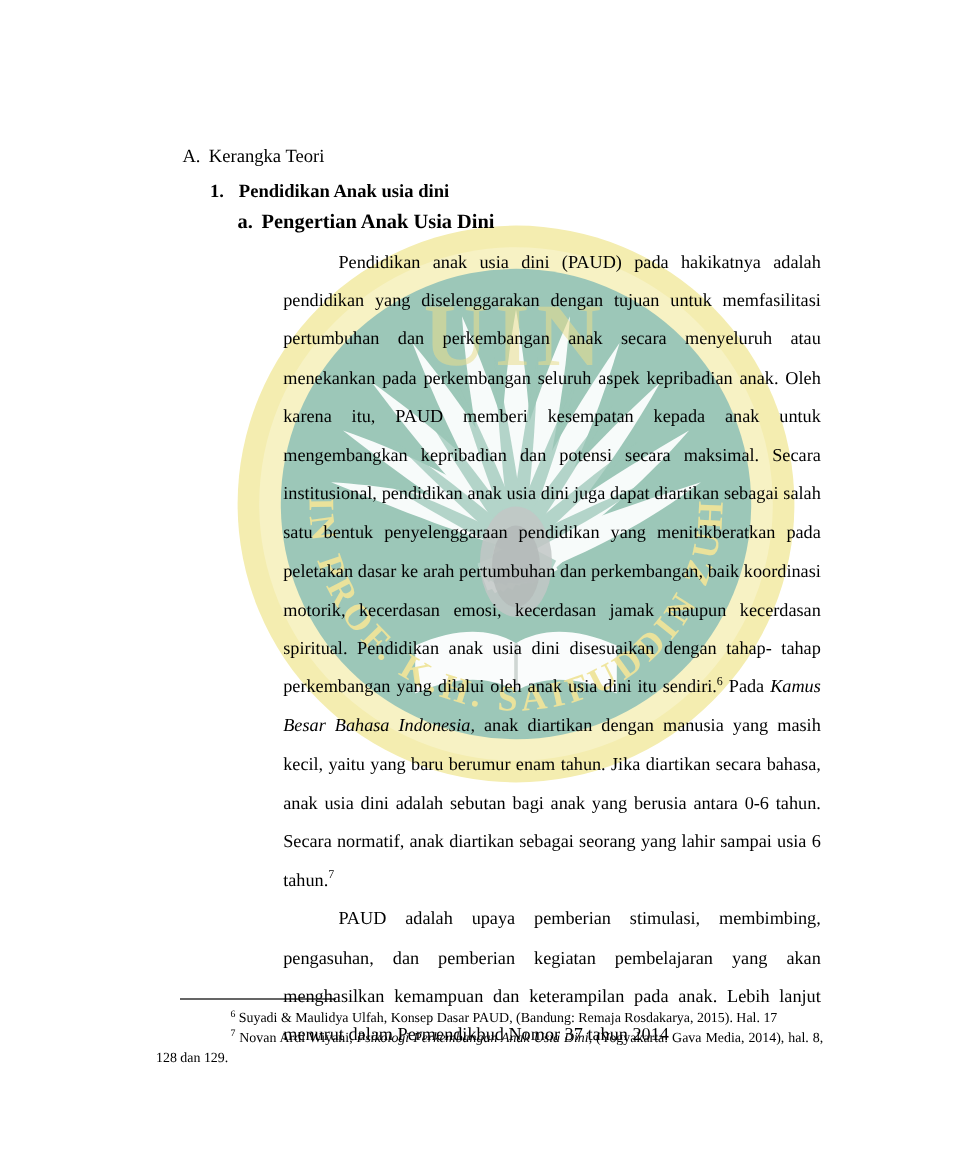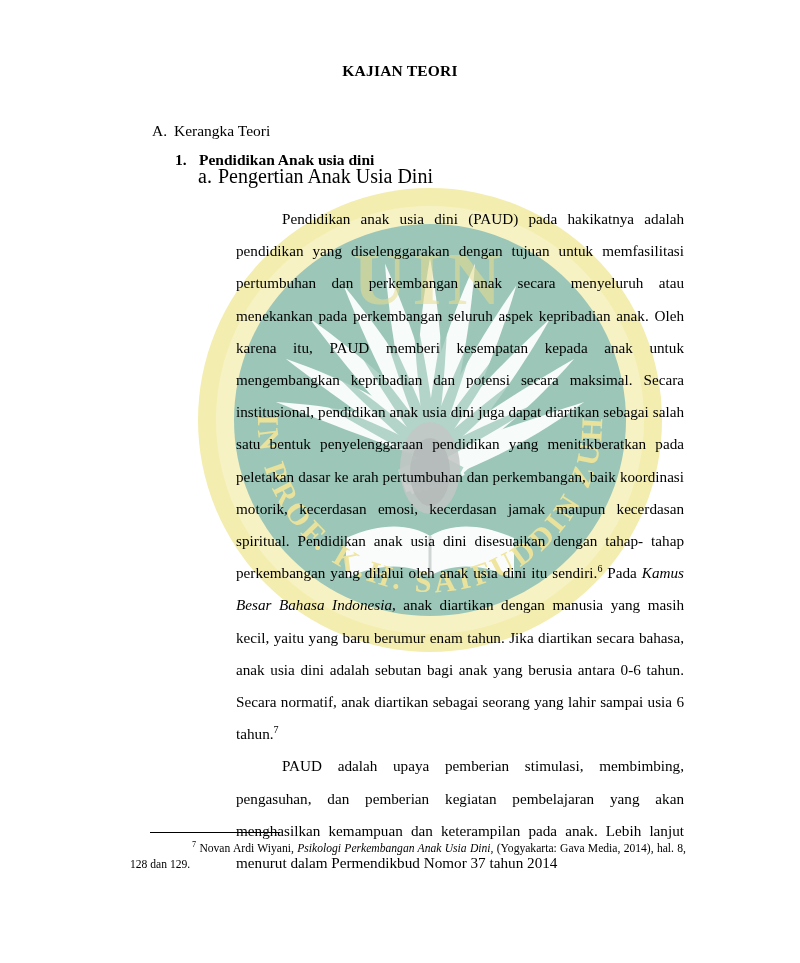--- a/index.html
+++ b/index.html
@@ -58,22 +58,23 @@
     left: 175px;
     top: 151px;
     font-size: 15.5px;
     font-weight: bold;
   }
   .lvl-1 .marker { display: inline-block; width: 24px; }
 
   .lvl-b {
     position: absolute;
     left: 198px;
-    top: 165px;
-    font-size: 20px;
+    top: 175px;
+    font-size: 17px;
+    font-weight: bold;
   }
   .lvl-b .marker { display: inline-block; width: 20px; }
 
   #body-block {
     position: absolute;
     left: 236px;
     top: 203px;
     width: 448px;
   }
   .body-par {
@@ -183,21 +184,20 @@
       </g>
       <g fill="#e9dd8e" opacity="0.55">
         <text x="234" y="118" text-anchor="middle" font-family="Liberation Serif, serif" font-size="74" font-weight="bold" letter-spacing="6">UIN</text>
       </g>
     </svg>
   </div>
 
   <div id="content">
 
     <div id="heading-block">
-      <div class="chapter-heading">KAJIAN TEORI</div>
     </div>
 
     <div class="lvl-a">
       <span class="marker">A.</span><span>Kerangka Teori</span>
     </div>
 
     <div class="lvl-1">
       <span class="marker">1.</span><span>Pendidikan Anak usia dini</span>
     </div>
 
@@ -207,18 +207,19 @@
 
     <div id="body-block">
       <p class="body-par"><span>Pendidikan anak usia dini (PAUD) pada hakikatnya adalah pendidikan yang diselenggarakan dengan tujuan untuk memfasilitasi pertumbuhan dan perkembangan anak secara menyeluruh atau menekankan pada perkembangan seluruh aspek kepribadian anak. Oleh karena itu, PAUD memberi kesempatan kepada anak untuk mengembangkan kepribadian dan potensi secara maksimal. Secara institusional, pendidikan anak usia dini juga dapat diartikan sebagai salah satu bentuk penyelenggaraan pendidikan yang menitikberatkan pada peletakan dasar ke arah pertumbuhan dan perkembangan, baik koordinasi motorik, kecerdasan emosi, kecerdasan jamak maupun kecerdasan spiritual. Pendidikan anak usia dini disesuaikan dengan tahap- tahap perkembangan yang dilalui oleh anak usia dini itu sendiri.</span><sup class="fn">6</sup><span> Pada </span><span class="ital">Kamus Besar Bahasa Indonesia</span><span>, anak diartikan dengan manusia yang masih kecil, yaitu yang baru berumur enam tahun. Jika diartikan secara bahasa, anak usia dini adalah sebutan bagi anak yang berusia antara 0-6 tahun. Secara normatif, anak diartikan sebagai seorang yang lahir sampai usia 6 tahun.</span><sup class="fn">7</sup></p>
 
       <p class="body-par">PAUD adalah upaya pemberian stimulasi, membimbing, pengasuhan, dan  pemberian kegiatan pembelajaran yang akan menghasilkan kemampuan dan keterampilan pada anak. Lebih lanjut menurut dalam Permendikbud Nomor 37 tahun 2014</p>
     </div>
 
     <div id="footnotes">
       <div id="fn-rule"></div>
 
+      <p class="fn-item"><sup>6</sup><span> Suyadi &amp; Maulidya Ulfah, Konsep Dasar PAUD, (Bandung: Remaja Rosdakarya, 2015). Hal. 17</span><span class="ital"></span><span></span></p>
 
       <p class="fn-item"><sup>7</sup><span> Novan Ardi Wiyani, </span><span class="ital">Psikologi Perkembangan Anak Usia Dini,</span><span> (Yogyakarta: Gava Media, 2014), hal. 8, 128 dan 129.</span></p>
     </div>
 
   </div>
 </div>
 
 </body></html>

